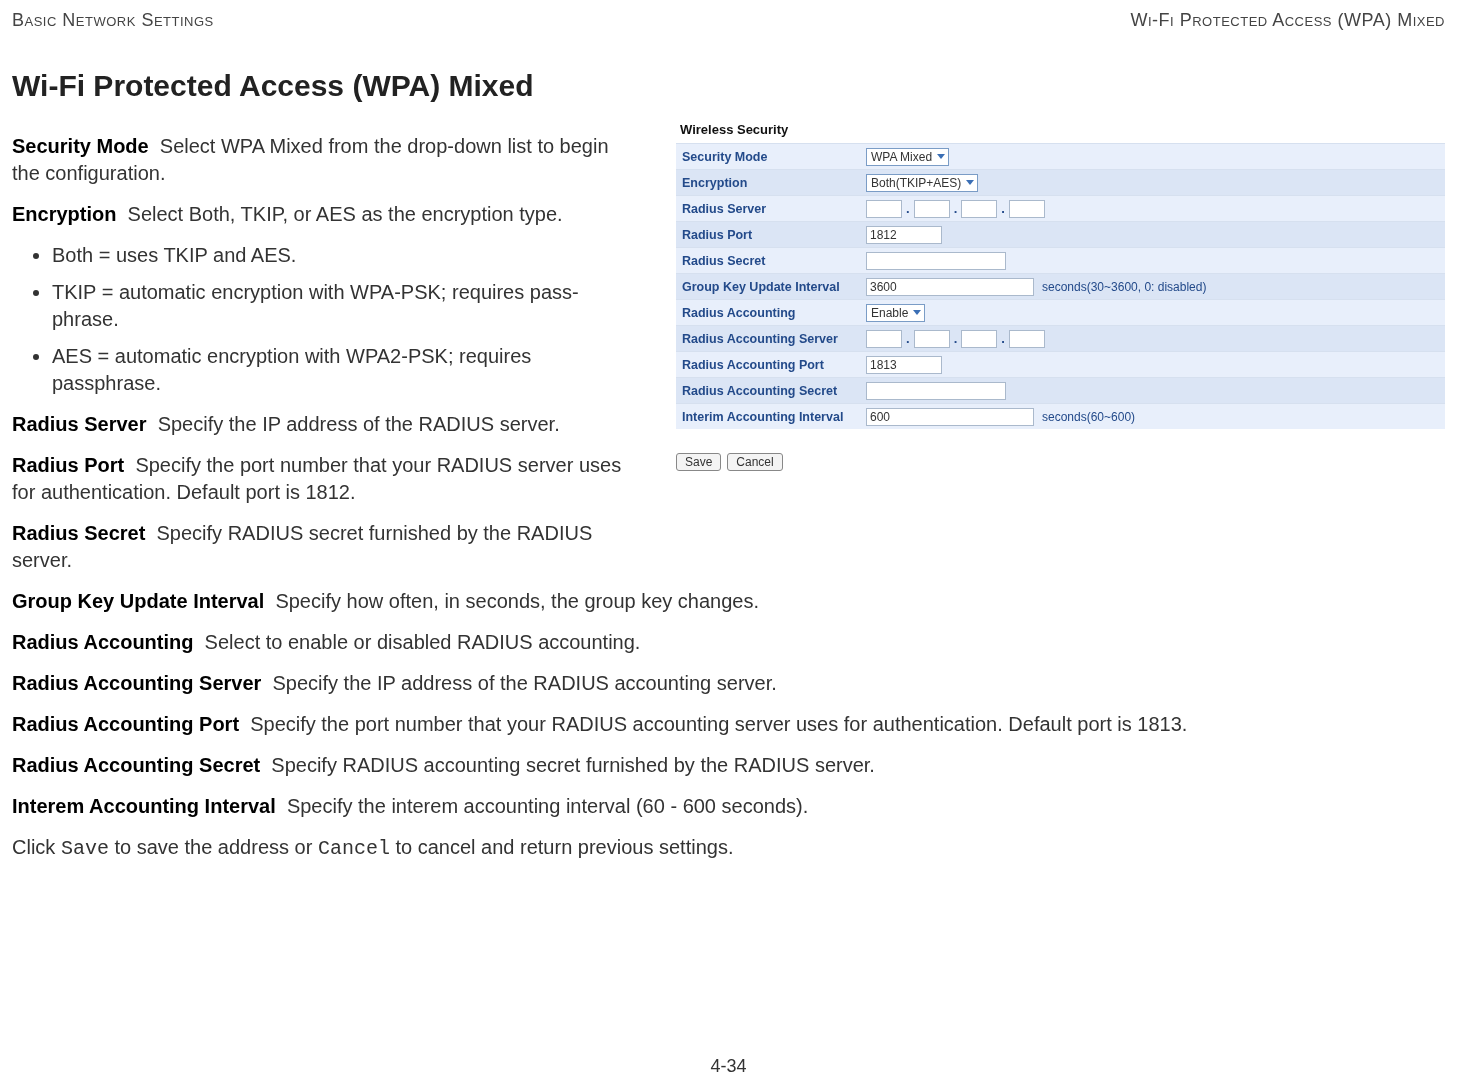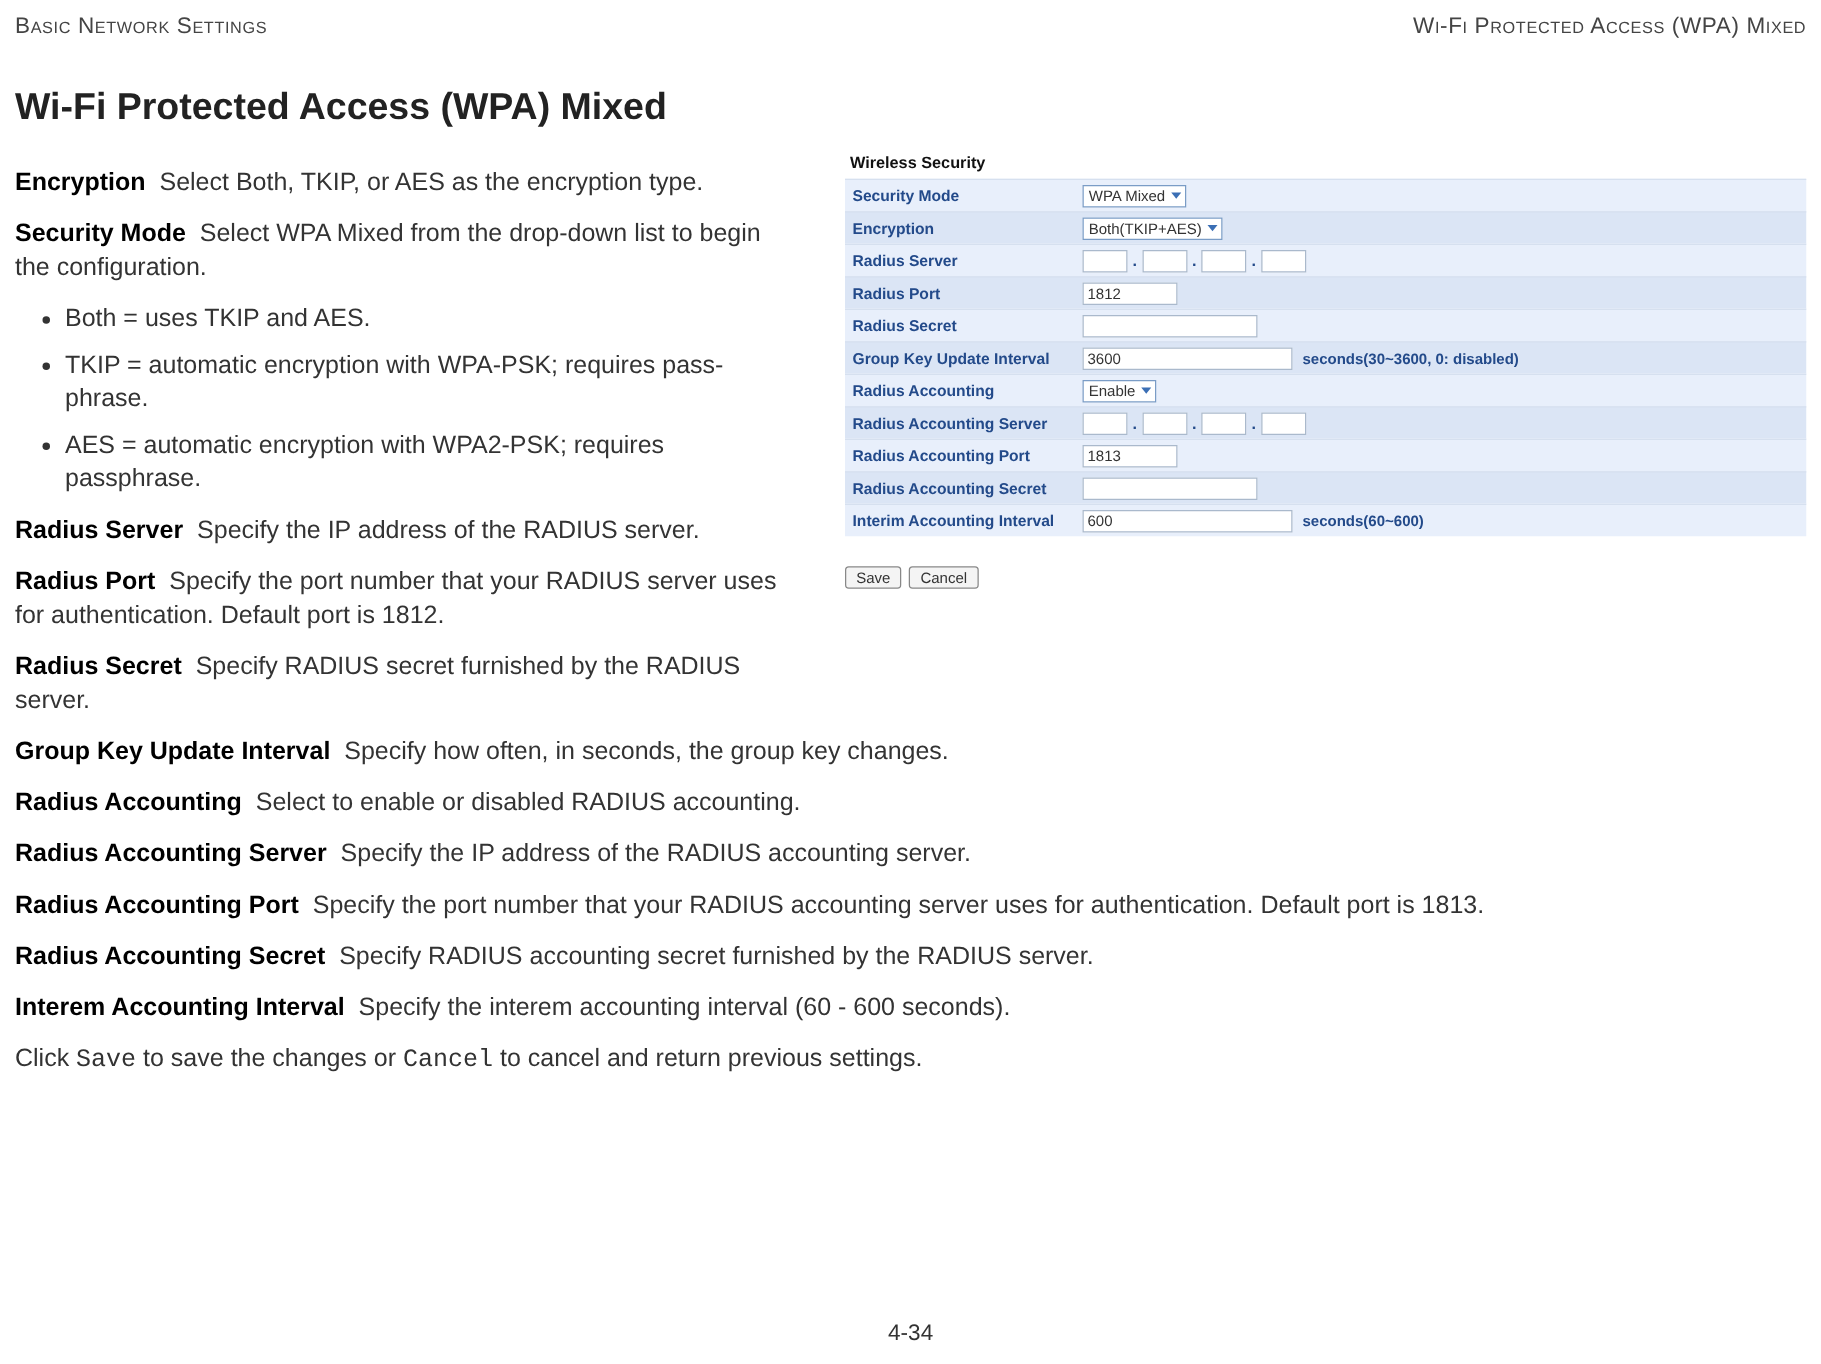--- a/index.html
+++ b/index.html
@@ -116,21 +116,21 @@
       display: inline-flex;
       align-items: center;
     }
     .ip-box { width: 36px; }
     .ip-dot { padding: 0 2px; color: #234a8a; font-weight: bold; }
     .port-box { width: 76px; }
     .secret-box { width: 140px; }
     .interval-box { width: 168px; }
     .suffix {
       color: #234a8a;
-      font-weight: bold;
+      font-weight: normal;
       font-size: 12px;
       margin-left: 6px;
     }
     .btn-row {
       margin-top: 24px;
       display: flex;
       gap: 6px;
     }
     .btn {
       background: #f4f4f4;
@@ -159,27 +159,27 @@
   <span>Basic Network Settings</span>
   <span>Wi-Fi Protected Access (WPA) Mixed</span>
 </div>
 
 <h1>Wi-Fi Protected Access (WPA) Mixed</h1>
 
 <div class="content">
 
   <div class="left-col">
     <p class="para">
+      <span class="term">Security Mode</span>&nbsp;
+      <span>Select WPA Mixed from the drop-down list to begin the configuration.</span>
+    </p>
+
+    <p class="para">
       <span class="term">Encryption</span>&nbsp;
       <span>Select Both, TKIP, or AES as the encryption type.</span>
-    </p>
-
-    <p class="para">
-      <span class="term">Security Mode</span>&nbsp;
-      <span>Select WPA Mixed from the drop-down list to begin the configuration.</span>
     </p>
 
     <ul>
       <li>Both = uses TKIP and AES.</li>
       <li>TKIP = automatic encryption with WPA-PSK; requires pass-phrase.</li>
       <li>AES = automatic encryption with WPA2-PSK; requires passphrase.</li>
     </ul>
 
     <p class="para">
       <span class="term">Radius Server</span>&nbsp;
@@ -221,21 +221,21 @@
     <span class="term">Radius Accounting Secret</span>&nbsp;
     <span>Specify RADIUS accounting secret furnished by the RADIUS server.</span>
   </p>
 
   <p class="para">
     <span class="term">Interem Accounting Interval</span>&nbsp;
     <span>Specify the interem accounting interval (60 - 600 seconds).</span>
   </p>
 
   <p class="para">
-    <span>Click </span><span class="code-ish">Save</span><span> to save the changes or </span><span class="code-ish">Cancel</span><span> to cancel and return previous settings.</span>
+    <span>Click </span><span class="code-ish">Save</span><span> to save the address or </span><span class="code-ish">Cancel</span><span> to cancel and return previous settings.</span>
   </p>
 
 </div>
 
 <div class="screenshot">
   <div class="ws-title">Wireless Security</div>
 
   <div class="ws-row">
     <div class="ws-label">Security Mode</div>
     <div class="ws-field">

